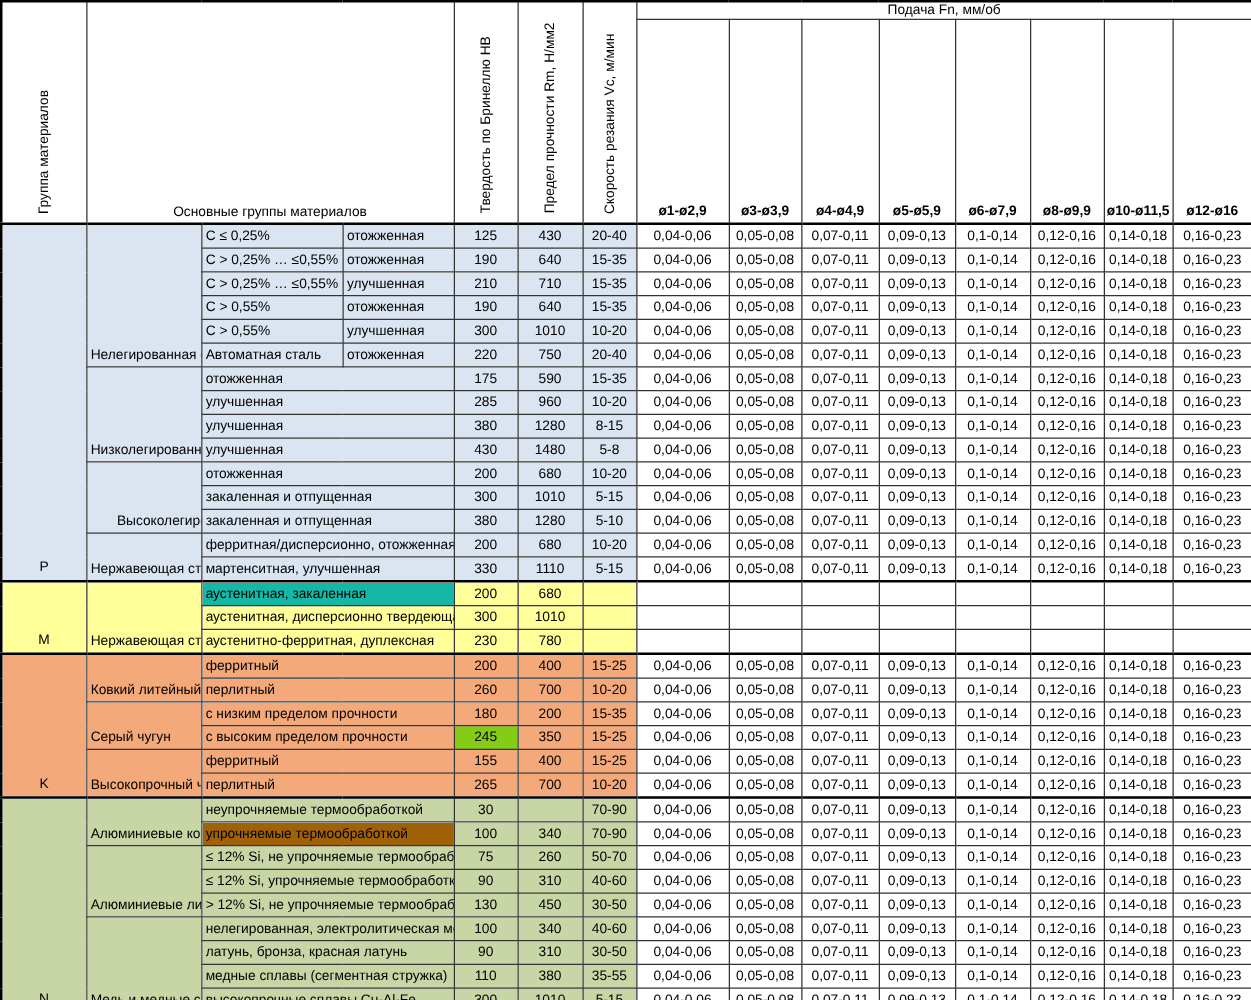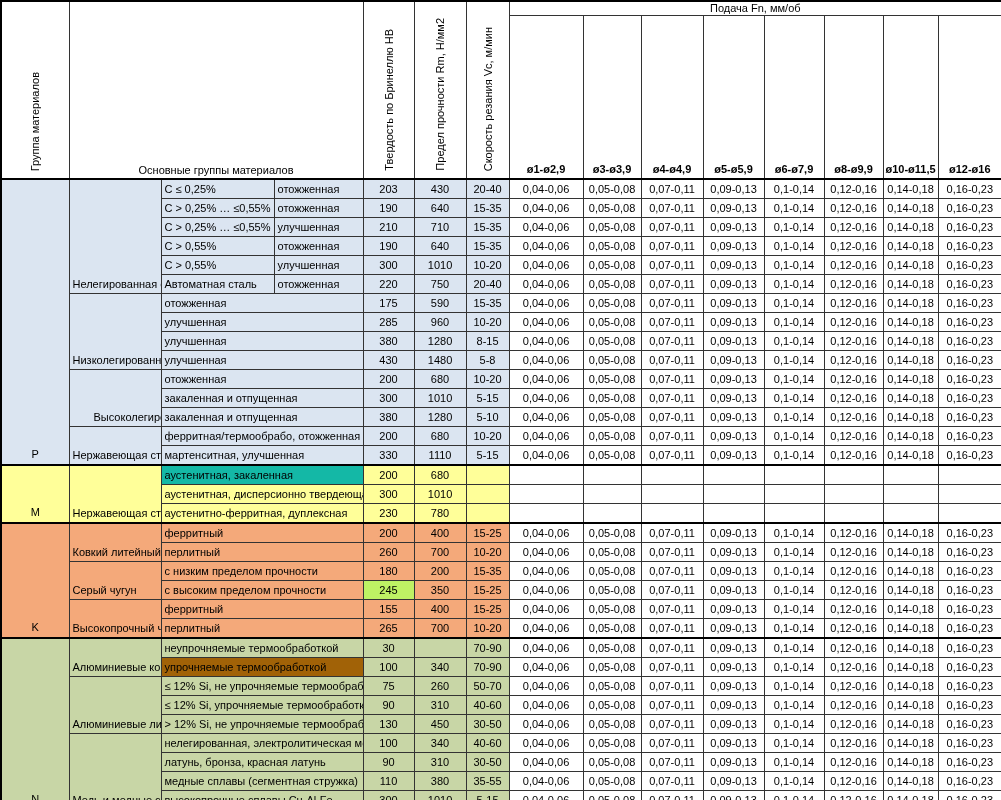--- a/index.html
+++ b/index.html
@@ -90,21 +90,21 @@
       <th class="dia">ø10-ø11,5</th>
       <th class="dia">ø12-ø16</th>
     </tr>
   </thead>
   <tbody id="table-body">
       <tr class="first">
         <td class="letter" rowspan="15" style="background: rgb(219, 229, 241);">P</td>
         <td class="block" rowspan="6" style="background: rgb(219, 229, 241);">Нелегированная с</td>
         <td class="mat" colspan="1" style="background: rgb(219, 229, 241);">C ≤ 0,25%</td>
         <td class="mat" style="background: rgb(219, 229, 241);">отожженная</td>
-        <td class="num" style="background: rgb(219, 229, 241);">203</td>
+        <td class="num" style="background: rgb(219, 229, 241);">125</td>
         <td class="num" style="background: rgb(219, 229, 241);">430</td>
         <td class="num" style="background: rgb(219, 229, 241);">20-40</td>
         <td class="num">0,04-0,06</td>
         <td class="num">0,05-0,08</td>
         <td class="num">0,07-0,11</td>
         <td class="num">0,09-0,13</td>
         <td class="num">0,1-0,14</td>
         <td class="num">0,12-0,16</td>
         <td class="num">0,14-0,18</td>
         <td class="num">0,16-0,23</td>
@@ -279,21 +279,21 @@
         <td class="num">0,05-0,08</td>
         <td class="num">0,07-0,11</td>
         <td class="num">0,09-0,13</td>
         <td class="num">0,1-0,14</td>
         <td class="num">0,12-0,16</td>
         <td class="num">0,14-0,18</td>
         <td class="num">0,16-0,23</td>
       </tr>
       <tr>
         <td class="block" rowspan="2" style="background: rgb(219, 229, 241);">Нержавеющая ст</td>
-        <td class="mat" colspan="2" style="background: rgb(219, 229, 241);">ферритная/термообрабо, отожженная</td>
+        <td class="mat" colspan="2" style="background: rgb(219, 229, 241);">ферритная/дисперсионно, отожженная</td>
         <td class="num" style="background: rgb(219, 229, 241);">200</td>
         <td class="num" style="background: rgb(219, 229, 241);">680</td>
         <td class="num" style="background: rgb(219, 229, 241);">10-20</td>
         <td class="num">0,04-0,06</td>
         <td class="num">0,05-0,08</td>
         <td class="num">0,07-0,11</td>
         <td class="num">0,09-0,13</td>
         <td class="num">0,1-0,14</td>
         <td class="num">0,12-0,16</td>
         <td class="num">0,14-0,18</td>
@@ -397,21 +397,21 @@
         <td class="num">0,05-0,08</td>
         <td class="num">0,07-0,11</td>
         <td class="num">0,09-0,13</td>
         <td class="num">0,1-0,14</td>
         <td class="num">0,12-0,16</td>
         <td class="num">0,14-0,18</td>
         <td class="num">0,16-0,23</td>
       </tr>
       <tr>
         <td class="mat" colspan="2" style="background: rgb(244, 169, 122);">с высоким пределом прочности</td>
-        <td class="num" style="background: #bef264;">245</td>
+        <td class="num" style="background: #84cc16;">245</td>
         <td class="num" style="background: rgb(244, 169, 122);">350</td>
         <td class="num" style="background: rgb(244, 169, 122);">15-25</td>
         <td class="num">0,04-0,06</td>
         <td class="num">0,05-0,08</td>
         <td class="num">0,07-0,11</td>
         <td class="num">0,09-0,13</td>
         <td class="num">0,1-0,14</td>
         <td class="num">0,12-0,16</td>
         <td class="num">0,14-0,18</td>
         <td class="num">0,16-0,23</td>

